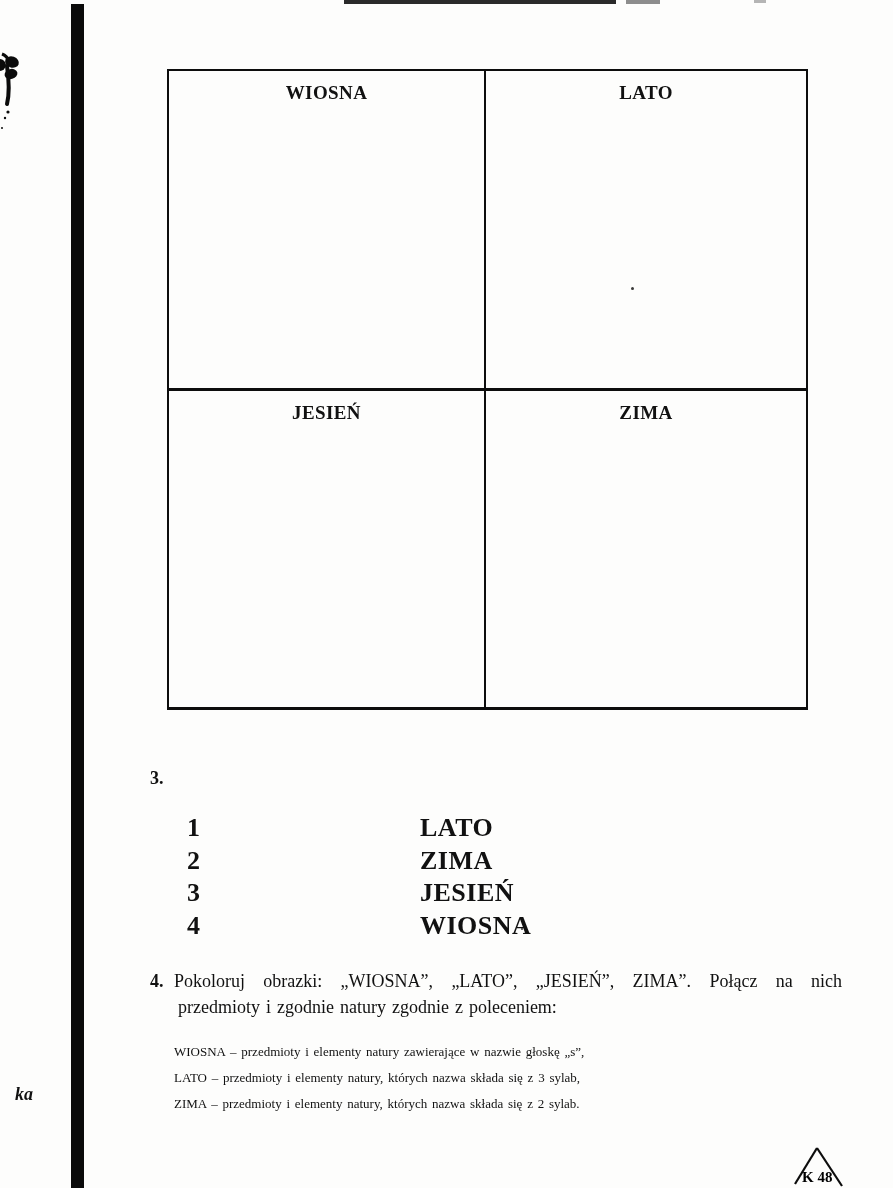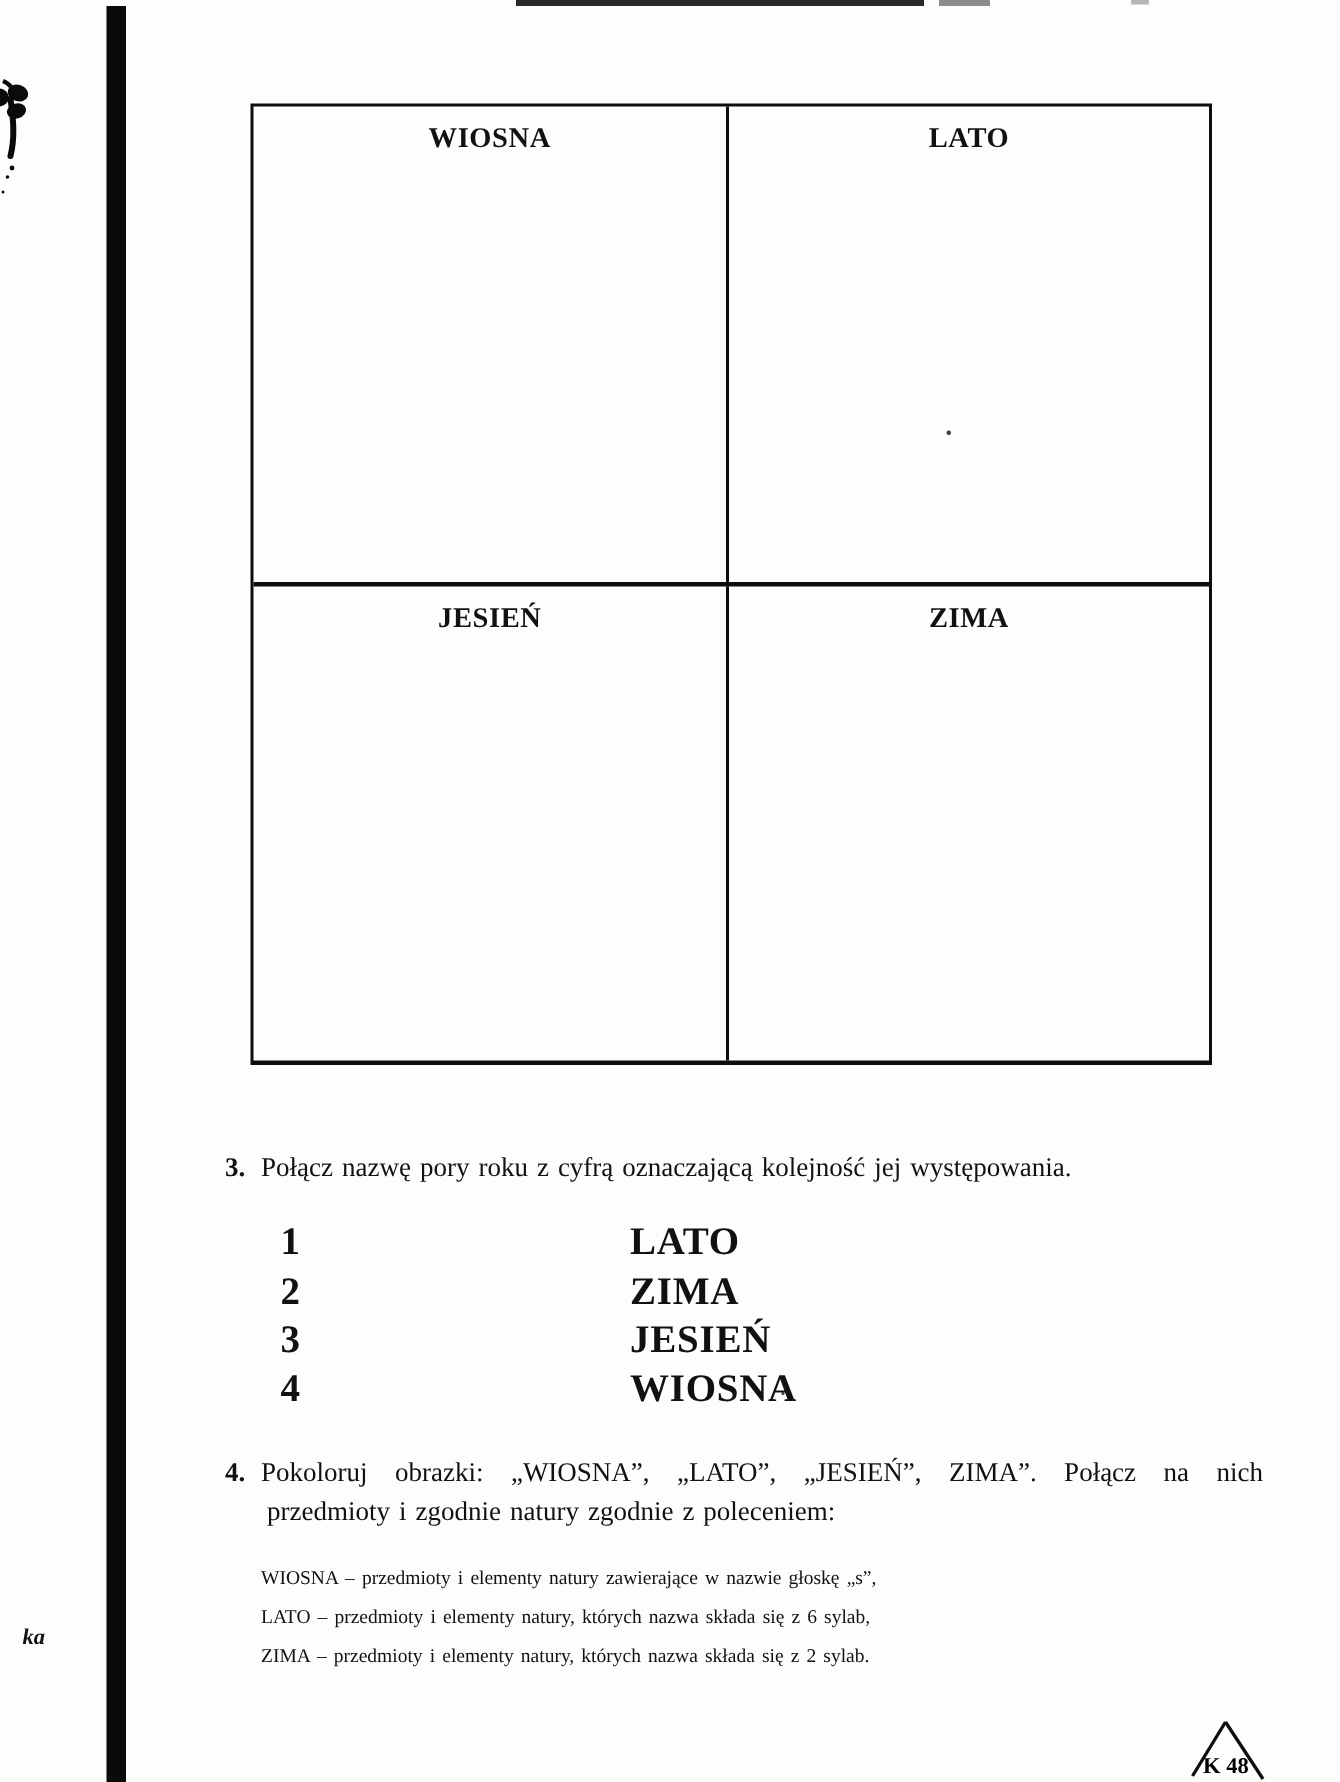--- a/index.html
+++ b/index.html
@@ -16,21 +16,21 @@
   .artifact.a1 { left: 344px; width: 272px; height: 4px; background: #2a2a2a; }
   .artifact.a2 { left: 626px; width: 34px; height: 4px; background: #8d8d8d; }
   .artifact.a3 { left: 754px; width: 12px; height: 3px; background: #b5b5b5; }
   
   .spine { position: absolute; left: 71px; top: 4px; width: 13px; height: 1184px; background: #0a0a0a; }
   
   .ornament { position: absolute; left: 0; top: 52px; }
   
   .margin-label {
     position: absolute; left: 15px; top: 1084px;
-    font-style: italic; font-weight: bold; font-size: 15px;
+    font-style: italic; font-weight: bold; font-size: 18px;
   }
   
   .season-table {
     position: absolute; left: 167px; top: 69px;
     width: 637px; height: 636px;
     border: 2px solid #0d0d0d;
     border-bottom-width: 3px;
     display: grid;
     grid-template-columns: 317px 1fr;
     grid-template-rows: 320px 1fr;
@@ -100,21 +100,20 @@
     </div>
     <div class="cell br">
       <span class="cell-label">ZIMA</span>
     </div>
   </div>
   <div class="speck s1"></div>
   <div class="speck s2"></div>
 
   <div class="task-line task3-line">
     <span class="task-num">3.</span>
-    <span class="t3-text">Połącz nazwę pory roku z cyfrą oznaczającą kolejność jej występowania.</span>
   </div>
 
   <div class="pairs">
     <div class="pair-row">
       <span class="pair-digit">1</span>
       <span class="pair-season">LATO</span>
     </div>
     <div class="pair-row">
       <span class="pair-digit">2</span>
       <span class="pair-season">ZIMA</span>
@@ -132,21 +131,21 @@
   <div class="task-line task4-block">
     <span class="task-num">4.</span>
     <span class="t4-text">
       <span class="t4-line1" style="display:block">Pokoloruj obrazki: „WIOSNA”, „LATO”, „JESIEŃ”, ZIMA”. Połącz na nich</span>
       <span class="t4-line2" style="display:block">przedmioty i zgodnie natury zgodnie z poleceniem:</span>
     </span>
   </div>
 
   <div class="rules">
     <div class="rule-line">WIOSNA – przedmioty i elementy natury zawierające w nazwie głoskę „s”,</div>
-    <div class="rule-line">LATO – przedmioty i elementy natury, których nazwa składa się z 6 sylab,</div>
+    <div class="rule-line">LATO – przedmioty i elementy natury, których nazwa składa się z 3 sylab,</div>
     <div class="rule-line">ZIMA – przedmioty i elementy natury, których nazwa składa się z 2 sylab.</div>
   </div>
 
   <svg class="stamp" width="64" height="48" viewBox="0 0 64 48">
     <path d="M7 44 L29 8" stroke="#0d0d0d" stroke-width="2.2" fill="none"></path>
     <path d="M29 8 L54 46" stroke="#0d0d0d" stroke-width="2.2" fill="none"></path>
     <text x="14" y="42">K 48</text>
   </svg>
 
 </div>

